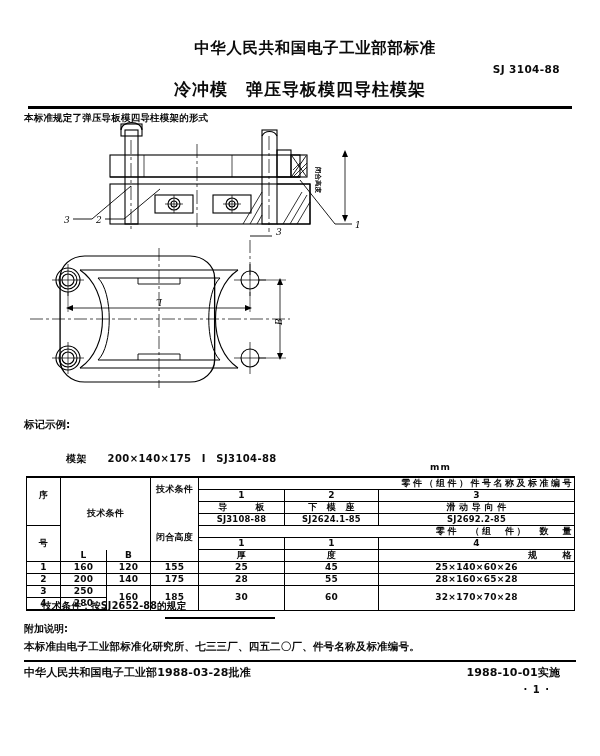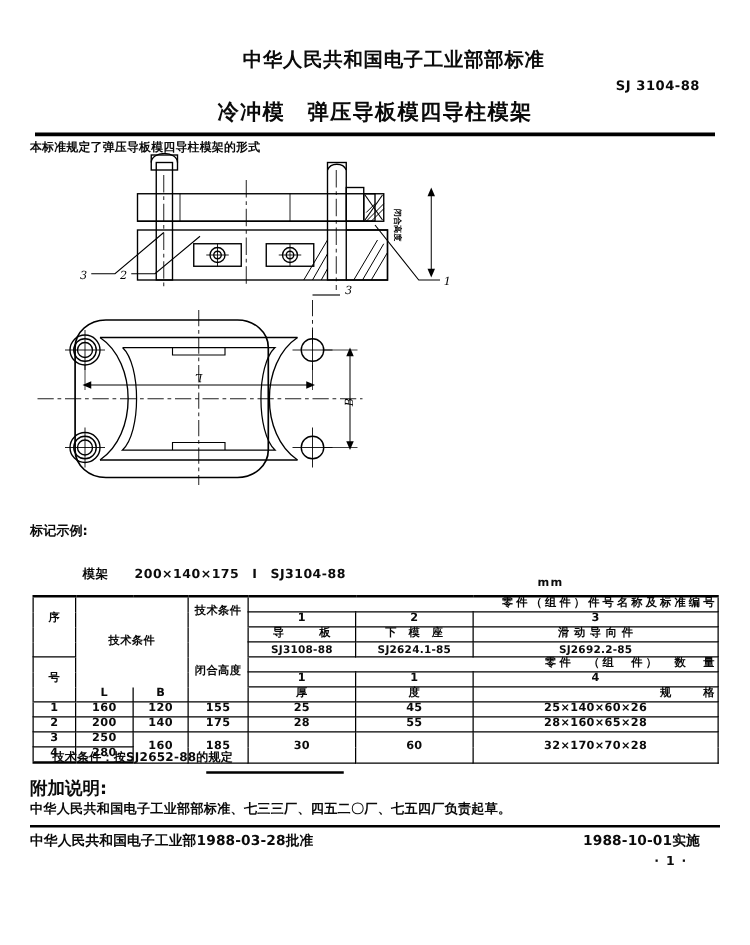--- a/index.html
+++ b/index.html
@@ -60,21 +60,21 @@
   .tb-top{border-top:2.5px solid #000 !important;}
   .tb-bot{border-bottom:2.5px solid #000 !important;}
   .nb-b{border-bottom:none !important;}
   .nb-t{border-top:none !important;}
   .sp{letter-spacing:2.5px;text-align:right;}
   .tiny{font-size:8.4px;letter-spacing:.2px;}
 
   
   .tech{position:absolute;left:42px;top:600px;font-size:9.6px;font-weight:bold;letter-spacing:.2px;}
   .sep-short{position:absolute;left:165px;top:617px;width:110px;height:2px;background:#000;}
-  .addnote{position:absolute;left:24px;top:622px;font-size:14px;font-weight:bold;}
+  .addnote{position:absolute;left:24px;top:622px;font-size:10px;font-weight:bold;}
   .addbody{position:absolute;left:24px;top:640px;font-size:10.5px;font-weight:bold;letter-spacing:.2px;}
   .rule-foot{position:absolute;left:24px;top:660px;width:552px;height:2.2px;background:#000;}
   .foot-l{position:absolute;left:24px;top:665px;font-size:11px;font-weight:bold;letter-spacing:.1px;}
   .foot-r{position:absolute;right:40px;top:665px;font-size:11px;font-weight:bold;letter-spacing:.1px;}
   .pageno{position:absolute;right:50px;top:684px;font-size:10px;font-weight:bold;letter-spacing:1px;}
 </style>
 </head>
 <body>
 
 <div class="page">
@@ -359,19 +359,19 @@
         <td class="tb-bot">4</td>
         <td class="tb-bot">280</td>
       </tr>
     </tbody>
   </table>
   </div>
 
   <div class="tech">技术条件：按SJ2652-88的规定</div>
   <div class="sep-short"></div>
   <div class="addnote">附加说明:</div>
-  <div class="addbody">中华人民共和国电子工业部部标准、七三三厂、四五二〇厂、七五四厂负责起草。</div>
+  <div class="addbody">本标准由电子工业部标准化研究所、七三三厂、四五二〇厂、件号名称及标准编号。</div>
   <div class="rule-foot"></div>
   <div class="foot-l">中华人民共和国电子工业部1988-03-28批准</div>
   <div class="foot-r">1988-10-01实施</div>
   <div class="pageno">· 1 ·</div>
 
 </div>
 
 </body></html>

